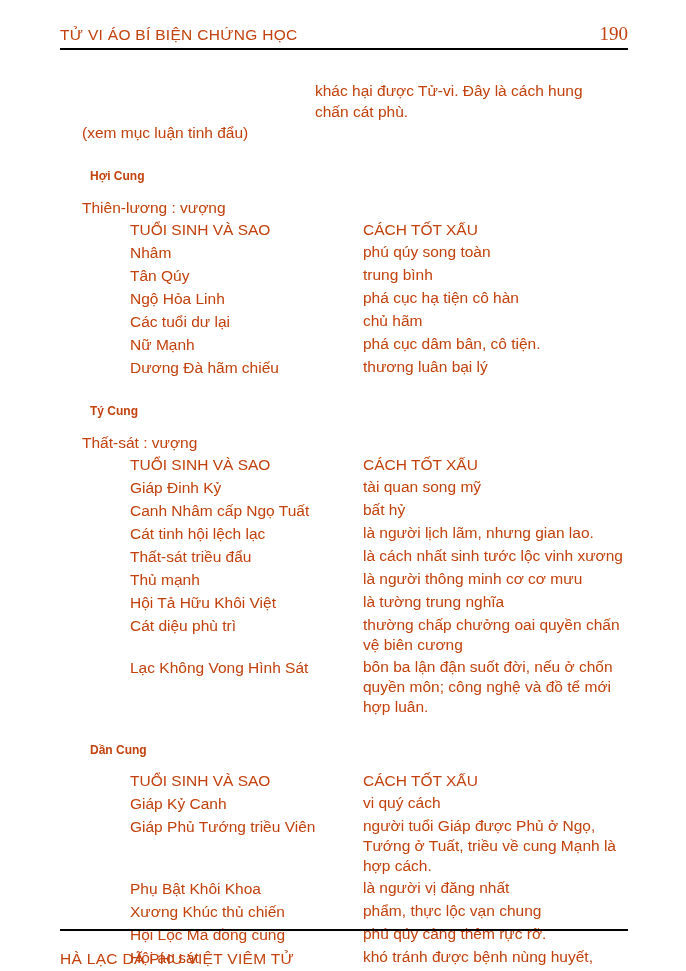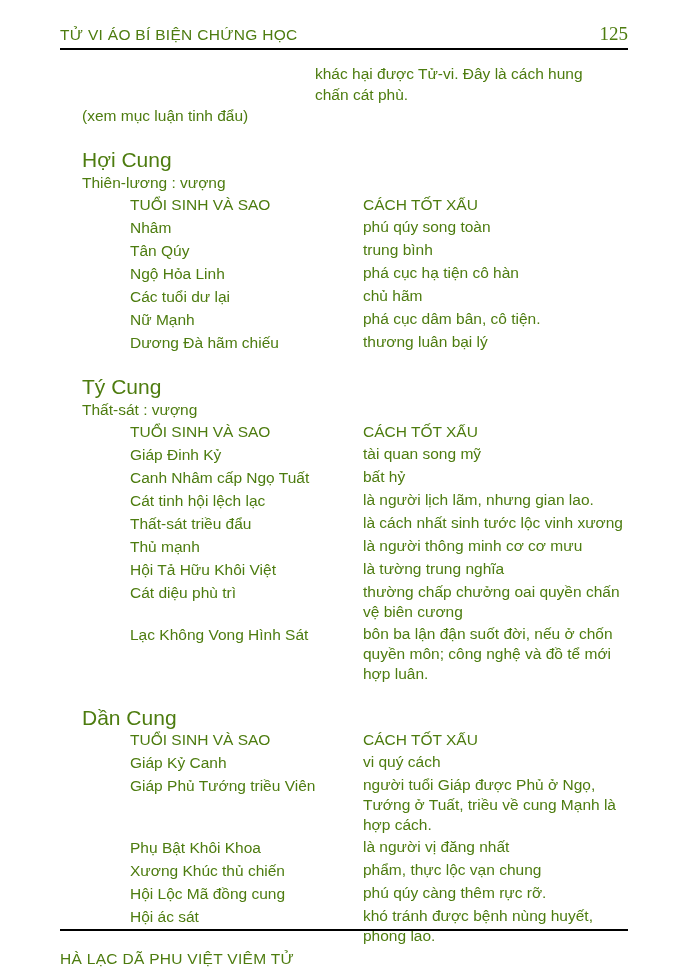--- a/index.html
+++ b/index.html
@@ -1,21 +1,21 @@
 <!DOCTYPE html>
 <html><head>
 <meta charset="utf-8">
 <style>
   html, body { margin: 0; padding: 0; background: #ffffff; }
   .page {
     position: relative;
     width: 686px;
     height: 971px;
     background: #ffffff;
-    color: #4d7c0f;
+    color: #c2410c;
     font-family: "Liberation Sans", sans-serif;
     font-size: 15.5px;
     overflow: hidden;
   }
   
   .page-header {
     position: absolute;
     left: 60px; right: 58px; top: 23px;
     display: flex;
     justify-content: space-between;
@@ -25,28 +25,28 @@
   }
   .book-title { font-size: 15.5px; letter-spacing: 0.3px; }
   .page-number { font-family: "Liberation Serif", serif; font-size: 19px; }
 
   
   .content {
     position: absolute;
     left: 82px; top: 63px; width: 546px;
   }
   .continuation {
-    margin: 0 0 0 233px;
+    margin: 17px 0 0 233px;
     max-width: 296px;
     line-height: 21px;
   }
   .note { margin: 0; line-height: 21px; }
 
   .cung-section { margin-top: 22px; }
-  .section-title { margin: 0; font-size: 21px; font-weight: normal; line-height: 23px; }
+  .section-title { margin: 8px; font-size: 12px; font-weight: bold; line-height: 23px; }
   .section-subtitle { margin: 0; line-height: 23px; }
 
   .data-row { display: flex; align-items: flex-start; margin: 0 0 2px 0; }
   .cell-left  { width: 233px; flex: none; line-height: 21px; margin-left: 48px; }
   .cell-right { max-width: 296px; line-height: 20px; }
   .header-row .cell-left, .header-row .cell-right { line-height: 21px; }
 
   
   .page-footer {
     position: absolute;
@@ -57,21 +57,21 @@
     letter-spacing: 0.3px;
   }
 </style>
 </head>
 <body>
 
 <div class="page">
 
   <div class="page-header">
     <span class="book-title">TỬ VI ÁO BÍ BIỆN CHỨNG HỌC</span>
-    <span class="page-number">125</span>
+    <span class="page-number">190</span>
   </div>
 
   <div class="content">
     <p class="continuation">khác hại được Tử-vi. Đây là cách hung chấn cát phù.</p>
     <p class="note">(xem mục luận tinh đẩu)</p>
     <div id="sections">
   <section class="cung-section">
     <h2 class="section-title">Hợi Cung</h2>
     <p class="section-subtitle">Thiên-lương : vượng</p>
     <div class="data-row header-row">

